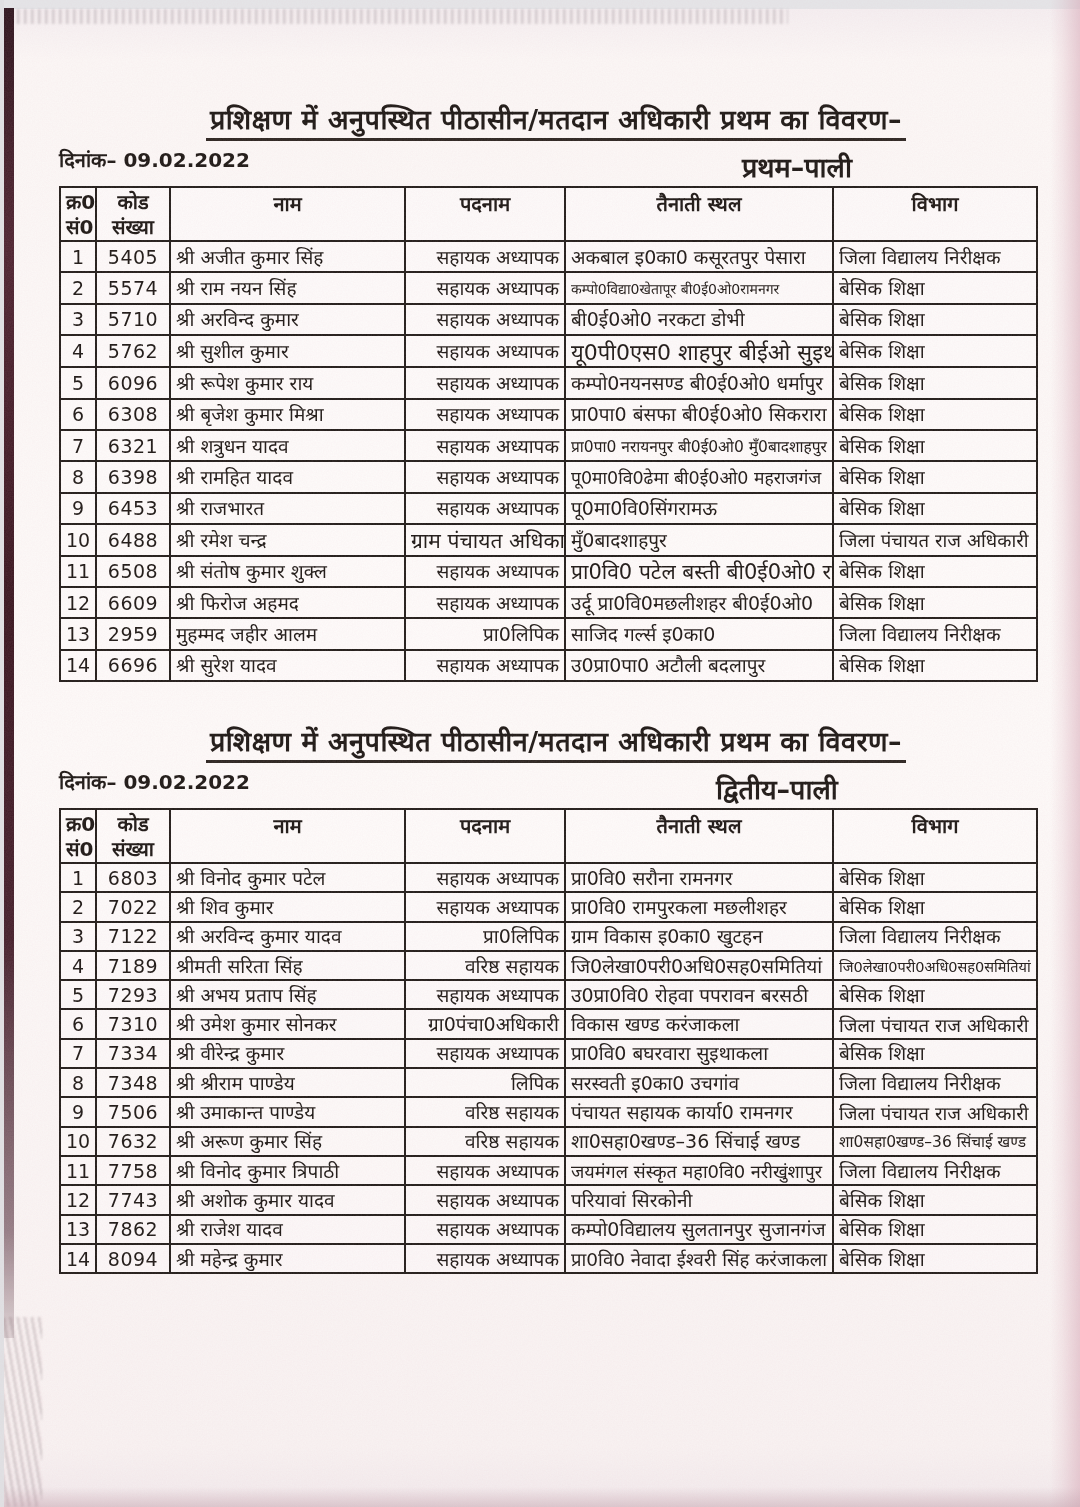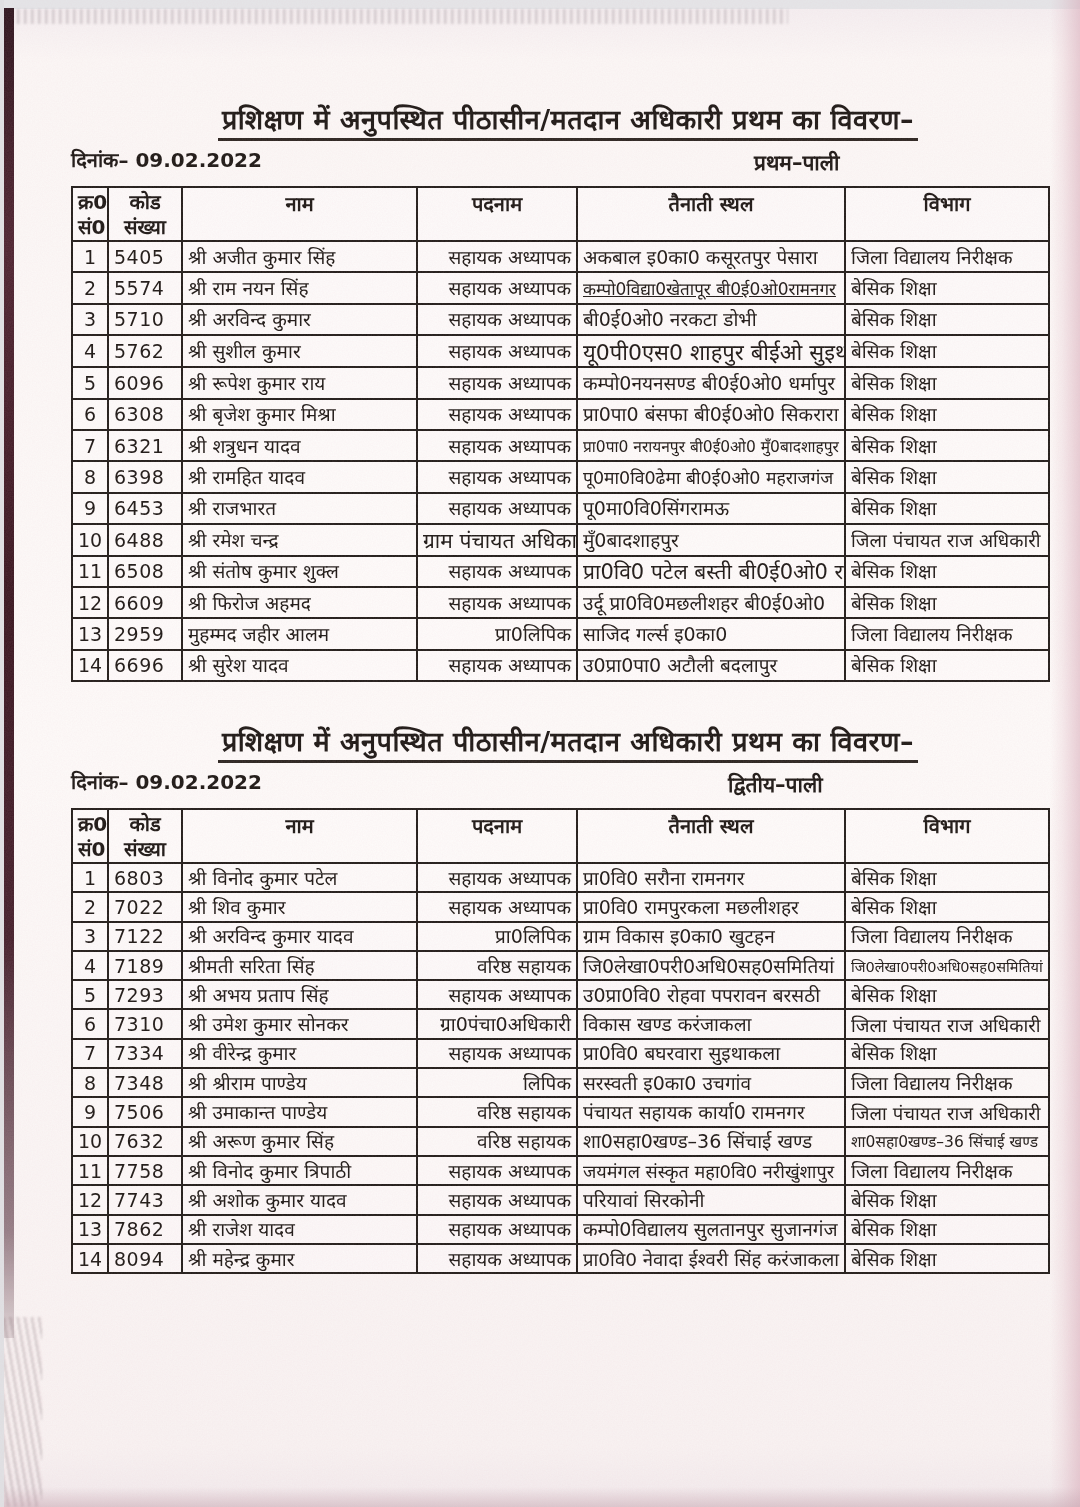--- a/index.html
+++ b/index.html
@@ -38,33 +38,33 @@
     position:absolute; right:0; top:0; bottom:0; width:30px; z-index:3;
     background: linear-gradient(270deg, rgba(214,168,182,.55), rgba(214,168,182,.18) 60%, transparent);
   }
   .edge-bottom {
     position:absolute; left:0; right:0; bottom:0; height:20px; z-index:3;
     background: linear-gradient(0deg, rgba(196,164,174,.5), transparent);
   }
   .noise { position:absolute; inset:0; z-index:6; pointer-events:none; opacity:.13; }
 
   
-  .section { position:absolute; left:16px; width:920px; z-index:2; }
+  .section { position:absolute; left:4px; width:920px; z-index:2; }
   .sec1 { top:100px; }
   .sec2 { top:722px; }
 
   .doc-title {
     width:980px; margin-left:62px; text-align:center;
     font-size:27px; font-weight:700; letter-spacing:.5px; white-space:nowrap;
   }
   .doc-title .underlined { border-bottom:3px solid #2a241f; padding:0 4px 3px; }
 
   .date-row { position:relative; height:34px; margin-top:9px; }
   .date-label-wrap { position:absolute; left:55px; top:0; font-size:20px; font-weight:700; }
-  .shift-label { position:absolute; top:2px; font-size:21px; font-weight:700; }
+  .shift-label { position:absolute; top:2px; font-size:27px; font-weight:700; }
   .sec1 .shift-label { left:738px; }
   .sec2 .shift-label { left:712px; }
 
   table.roster {
     margin-left:55px; margin-top:6px;
     width:977px; table-layout:fixed; border-collapse:collapse;
     background: rgba(255,255,255,.35);
     padding-left: 16px;
   }
   table.roster th, table.roster td {
@@ -73,21 +73,21 @@
     padding:0 5px;
     font-size:19px;
     vertical-align:middle;
   }
   table.roster thead th { font-weight:700; text-align:center; font-size:20px; padding-top:2px; vertical-align:top; }
   .sec1 thead tr { height:54px; }
   .sec2 thead tr { height:50px; }
   .sec1 tbody tr { height:31.4px; }
   .sec2 tbody tr { height:29.3px; }
   td.col-sn   { text-align:center; font-size:18px; }
-  td.col-code { text-align:left; font-size:18px; letter-spacing:.5px; }
+  td.col-code { text-align:center; font-size:18px; letter-spacing:.5px; }
   td.col-name { text-align:left; padding-left:8px; font-size:20px; }
   td.col-post { text-align:right; padding-left:7px; }
   td.col-place{ text-align:left; padding-left:7px; }
   td.col-dept { text-align:left; padding-left:7px; }
   .hdr-two-line div { line-height:1.25; }
 </style>
 </head>
 <body>
 
 <div class="page">
@@ -143,21 +143,21 @@
             <td class="col-name">श्री अजीत कुमार सिंह</td>
             <td class="col-post">सहायक अध्यापक</td>
             <td class="col-place">अकबाल इ0का0 कसूरतपुर पेसारा</td>
             <td class="col-dept">जिला विद्यालय निरीक्षक</td>
           </tr>
           <tr>
             <td class="col-sn">2</td>
             <td class="col-code">5574</td>
             <td class="col-name">श्री राम नयन सिंह</td>
             <td class="col-post">सहायक अध्यापक</td>
-            <td class="col-place" style="font-size: 17px; text-decoration: underline;">कम्पो0विद्या0खेतापूर बी0ई0ओ0रामनगर</td>
+            <td class="col-place" style="font-size: 14px;">कम्पो0विद्या0खेतापूर बी0ई0ओ0रामनगर</td>
             <td class="col-dept">बेसिक शिक्षा</td>
           </tr>
           <tr>
             <td class="col-sn">3</td>
             <td class="col-code">5710</td>
             <td class="col-name">श्री अरविन्द कुमार</td>
             <td class="col-post">सहायक अध्यापक</td>
             <td class="col-place">बी0ई0ओ0 नरकटा डोभी</td>
             <td class="col-dept">बेसिक शिक्षा</td>
           </tr>

